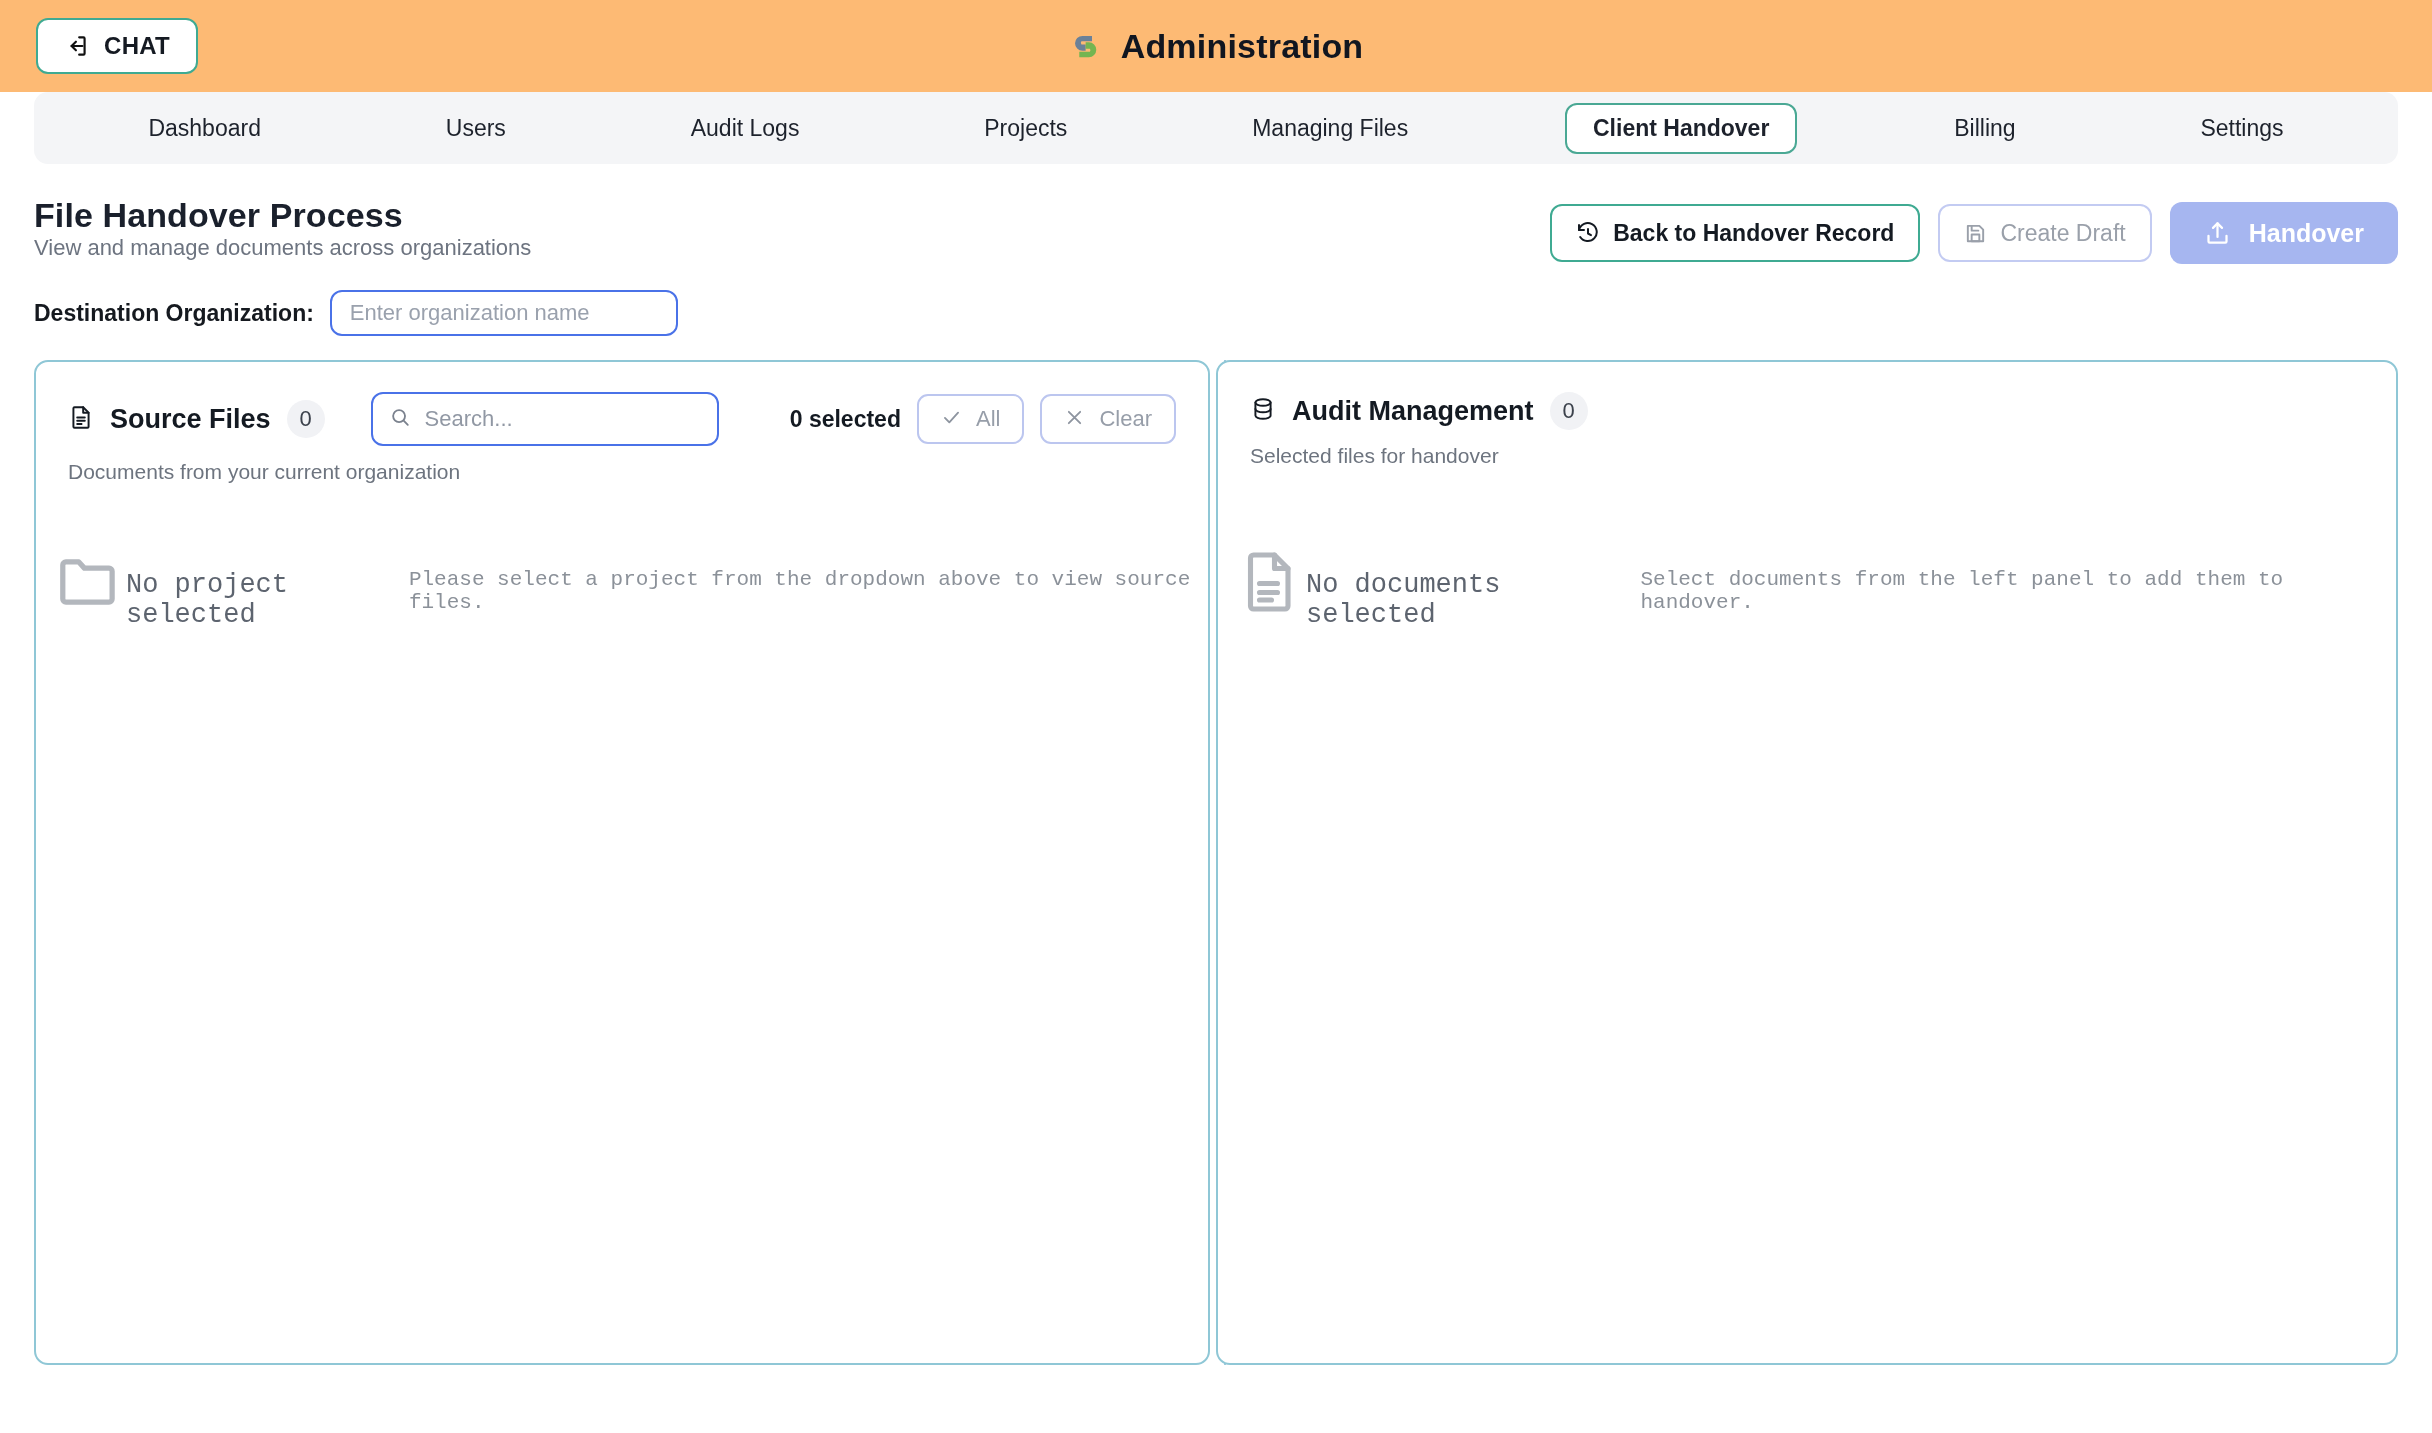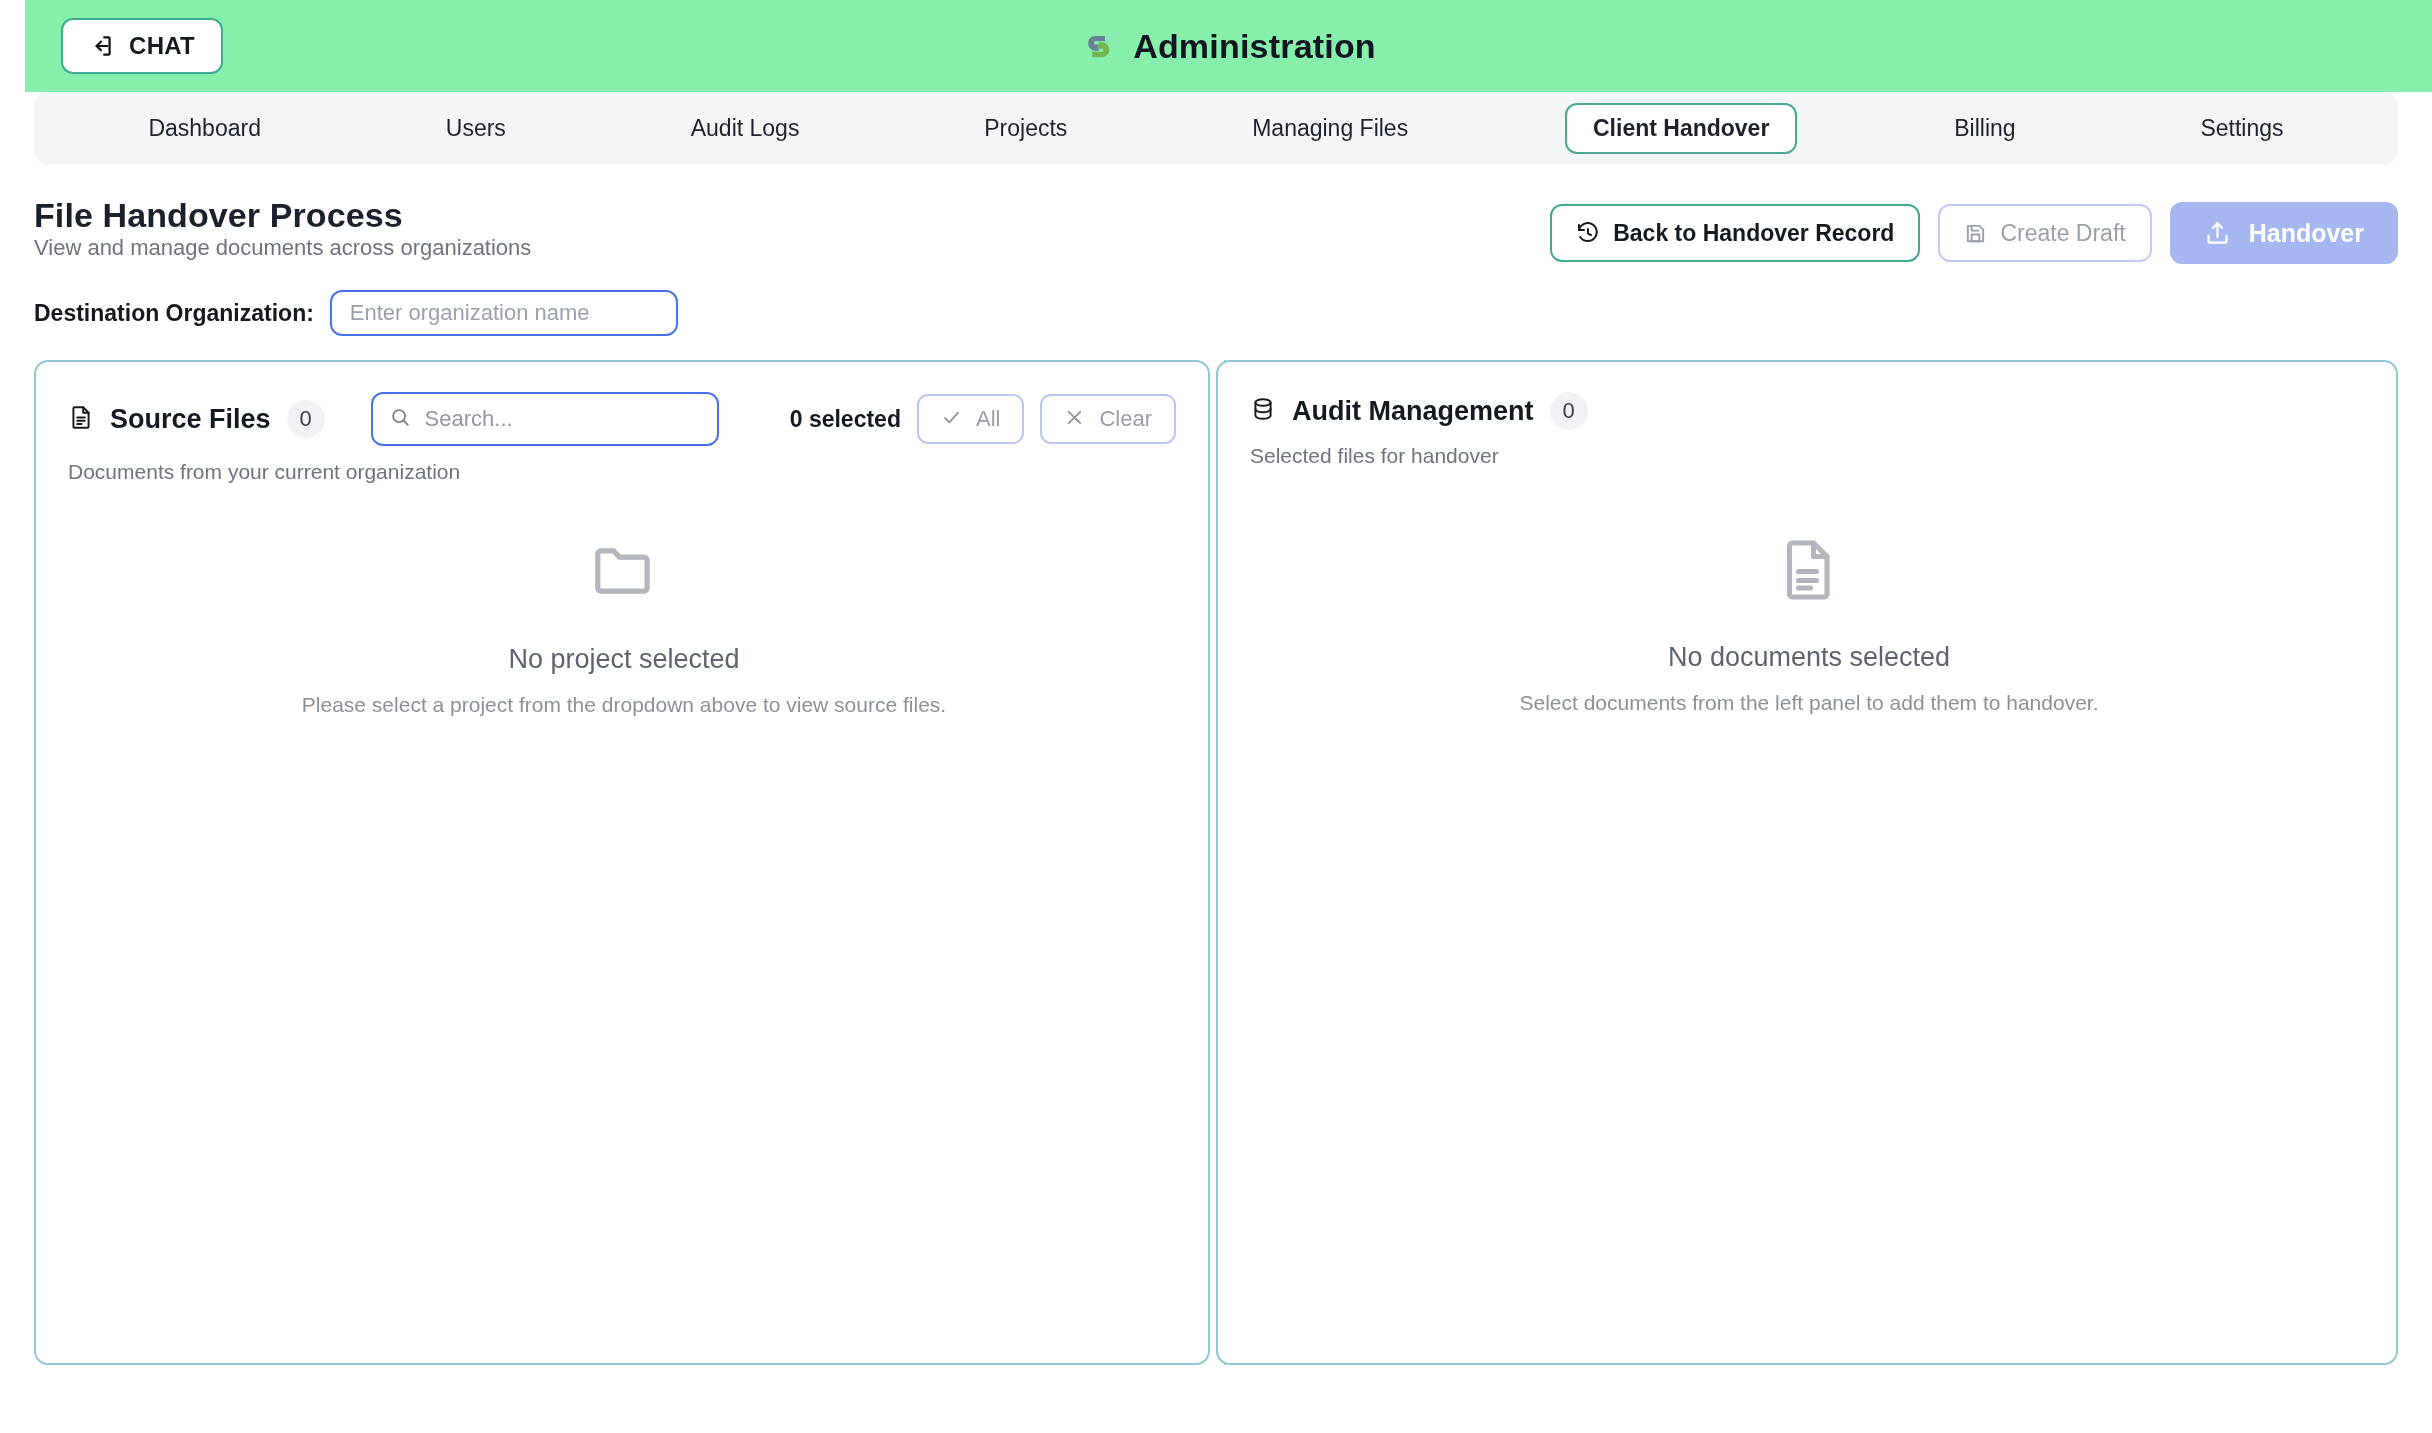--- a/index.html
+++ b/index.html
@@ -12,22 +12,21 @@
     color: #1f2430;
     overflow: hidden;
   }
 
   
   .topbar {
     position: relative;
     height: 92px;
     display: flex;
     align-items: center;
-    background: #86efac;
-    margin-left: 25px;
+    background: #fdba74;
   }
 
   .chat-btn {
     position: absolute;
     left: 36px;
     top: 18px;
     display: flex;
     align-items: center;
     gap: 14px;
     height: 56px;
@@ -292,26 +291,26 @@
     background: #ffffff;
     font-size: 22px;
     color: #979ea9;
     cursor: pointer;
     line-height: 1;
   }
 
   
   .empty {
     position: absolute;
-    left: 4px;
+    left: 16px;
     right: 0;
     top: 172px;
     display: flex;
-    flex-direction: column;
-    align-items: center;
+    align-items: center;
+    font-family: Liberation Mono, monospace;
   }
   .empty svg { display: block; }
   .empty-title {
     margin-top: 36px;
     font-size: 27px;
     color: #5d646f;
   }
   .empty-sub {
     margin-top: 18px;
     font-size: 21px;

